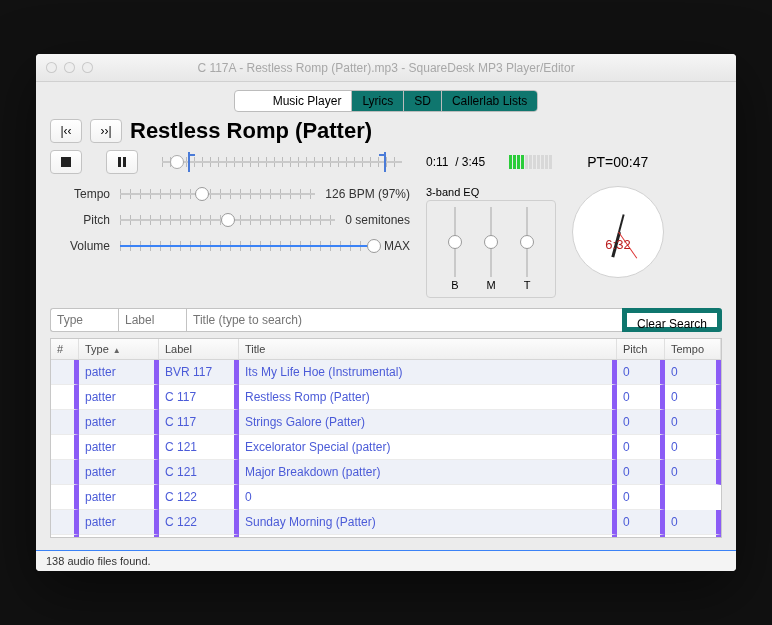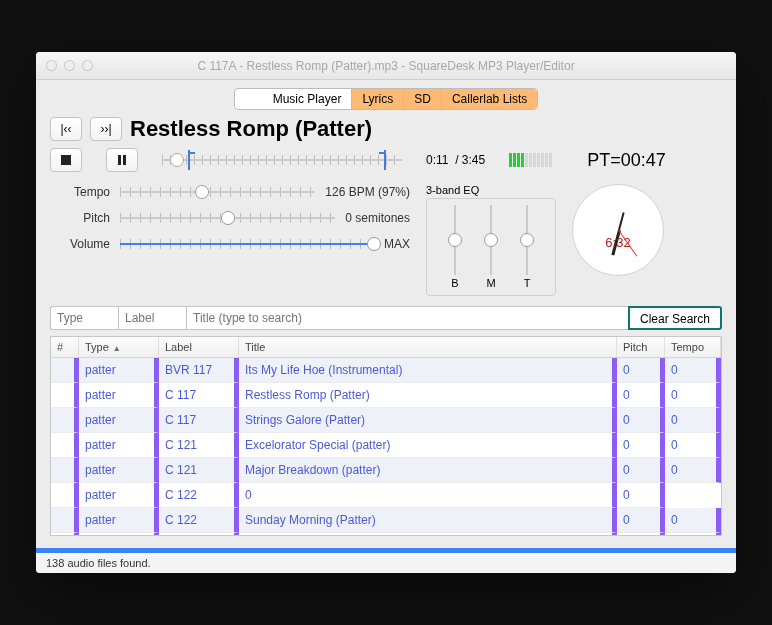--- a/index.html
+++ b/index.html
@@ -7,21 +7,21 @@
   .window{width:700px;background:#ececec;border-radius:4px;box-shadow:0 20px 60px rgba(0,0,0,.5);overflow:hidden;}
   .titlebar{height:28px;display:flex;align-items:center;padding:0 10px;background:linear-gradient(#f6f6f6,#e7e7e7);border-bottom:1px solid #d0d0d0;position:relative;}
   .traffic{display:flex;gap:7px;}
   .dot{width:11px;height:11px;border-radius:50%;border:1px solid rgba(0,0,0,.15);}
   .title{position:absolute;left:0;right:0;text-align:center;color:#a8a8a8;font-size:12px;pointer-events:none;}
   .tabs{display:flex;justify-content:center;margin:8px 0 6px;}
   .seg{display:flex;border:1px solid #bcbcbc;border-radius:4px;overflow:hidden;background:#fff;}
   .seg button{background:#fff;border:none;border-right:1px solid #bcbcbc;padding:3px 10px;cursor:pointer;}
   .seg button:last-child{border-right:none;}
   .seg button.active{background:#fff;font-weight:500;margin-left:28px;}
-  .seg button:not(.active){background:#fdba74;}
+  .seg button:not(.active){background:#0f766e;}
   .content{padding:0 14px 12px;}
   .row1{display:flex;align-items:center;gap:8px;margin-bottom:6px;}
   .btn{width:32px;height:24px;background:linear-gradient(#fff,#f3f3f3);border:1px solid #c3c3c3;border-radius:4px;cursor:pointer;display:flex;align-items:center;justify-content:center;}
   .song-title{font-size:22px;font-weight:600;}
   .row2{display:flex;align-items:center;gap:24px;margin-bottom:12px;}
   .sq{width:32px;height:24px;}
   .stop-ic{width:10px;height:10px;background:#222;}
   .pause-ic{display:flex;gap:2px;}
   .pause-ic span{width:3px;height:10px;background:#222;}
   .seek{flex:0 0 240px;position:relative;height:20px;}
@@ -29,21 +29,21 @@
   .ticks{position:absolute;left:0;right:0;top:5px;height:10px;background:repeating-linear-gradient(90deg,#bbb 0 1px,transparent 1px 8px);}
   .loopL,.loopR{position:absolute;top:0;bottom:0;width:2px;background:#4a7bd8;}
   .loopL::after,.loopR::after{content:'';position:absolute;top:2px;width:5px;height:5px;border:2px solid #4a7bd8;}
   .loopL{left:26px;}.loopL::after{left:0;border-right:none;border-bottom:none;}
   .loopR{left:222px;}.loopR::after{right:0;border-left:none;border-bottom:none;}
   .knob{position:absolute;width:14px;height:14px;background:#fff;border:1px solid #aaa;border-radius:50%;top:3px;left:2px;cursor:pointer;}
   .time{font-size:12px;white-space:nowrap;}
   .vu{width:50px;height:16px;display:flex;gap:1px;align-items:center;}
   .vu span{width:3px;height:14px;background:#d8d8d8;}
   .vu .on{background:#2bcc3a;}
-  .pt{font-size:18px;font-weight:500;margin-left:4px;}
+  .pt{font-size:14px;font-weight:500;margin-left:4px;}
   .mid{display:flex;gap:16px;align-items:flex-start;}
   .sliders{flex:0 0 360px;}
   .srow{display:flex;align-items:center;margin-bottom:10px;}
   .srow label{width:60px;text-align:right;margin-right:10px;color:#333;}
   .srow .readout{margin-left:10px;color:#333;white-space:nowrap;}
   .hslide{flex:1;position:relative;height:16px;}
   .hslide .tr{position:absolute;left:0;right:0;top:7px;height:2px;background:#c9c9c9;}
   .hslide.vol .tr{background:#3b82f6;height:2px;}
   .hslide .tk{position:absolute;left:0;right:0;top:3px;height:10px;background:repeating-linear-gradient(90deg,#bbb 0 1px,transparent 1px 10px);}
   .hslide .kn{position:absolute;width:14px;height:14px;background:#fff;border:1px solid #999;border-radius:50%;top:1px;cursor:pointer;}
@@ -60,31 +60,31 @@
   .hand{position:absolute;left:50%;bottom:50%;transform-origin:bottom center;}
   .hm{width:3px;height:26px;background:#222;transform:rotate(195deg);}
   .hh{width:2px;height:18px;background:#222;transform:rotate(15deg);}
   .hs{width:1px;height:32px;background:#d33;transform:rotate(145deg);}
   .searchrow{display:flex;gap:0;margin-top:10px;}
   .searchrow input{border:1px solid #c3c3c3;padding:4px 6px;height:24px;border-right:none;}
   .searchrow input:first-child{border-top-left-radius:3px;border-bottom-left-radius:3px;}
   .searchrow .si1{width:68px;}
   .searchrow .si2{width:68px;}
   .searchrow .si3{flex:1;}
-  .clear{border:2px solid #0f766e;background:#fff;padding:4px 10px;height:24px;cursor:pointer;border-top-right-radius:3px;border-bottom-right-radius:3px;}
+  .clear{border:5px solid #0f766e;background:#fff;padding:4px 10px;height:24px;cursor:pointer;border-top-right-radius:3px;border-bottom-right-radius:3px;}
   .table{border:1px solid #c8c8c8;margin-top:6px;background:#fff;max-height:200px;overflow:auto;}
   .thead,.trow{display:grid;grid-template-columns:28px 80px 80px 1fr 48px 56px;}
   .thead{background:linear-gradient(#fcfcfc,#f0f0f0);border-bottom:1px solid #d6d6d6;position:sticky;top:0;}
   .th{padding:4px 6px;border-right:1px solid #e0e0e0;font-size:11px;color:#444;text-align:left;}
   .td{padding:5px 6px;border-right:5px solid #8b5cf6;border-bottom:1px solid #ebebeb;color:#4b5bd8;font-size:12px;white-space:nowrap;overflow:hidden;text-overflow:ellipsis;}
   .trow:nth-child(odd){background:#eef1f8;}
   .trow:nth-child(even){background:#fff;}
   .th.num,.td.num{color:#555;}
   .sort::after{content:'▲';font-size:8px;margin-left:4px;color:#666;}
-  .status{background:#f4f4f4;border-top:5px solid #3b82f6;padding:4px 10px;font-size:11px;color:#333;}
+  .status{background:#f4f4f4;border-top:1px solid #3b82f6;padding:4px 10px;font-size:11px;color:#333;}
 </style>
 </head>
 <body>
 
 <div class="window">
   <div class="titlebar">
     <div class="traffic">
       <div class="dot" style="background:#eee;"></div>
       <div class="dot" style="background:#eee;"></div>
       <div class="dot" style="background:#eee;"></div>

